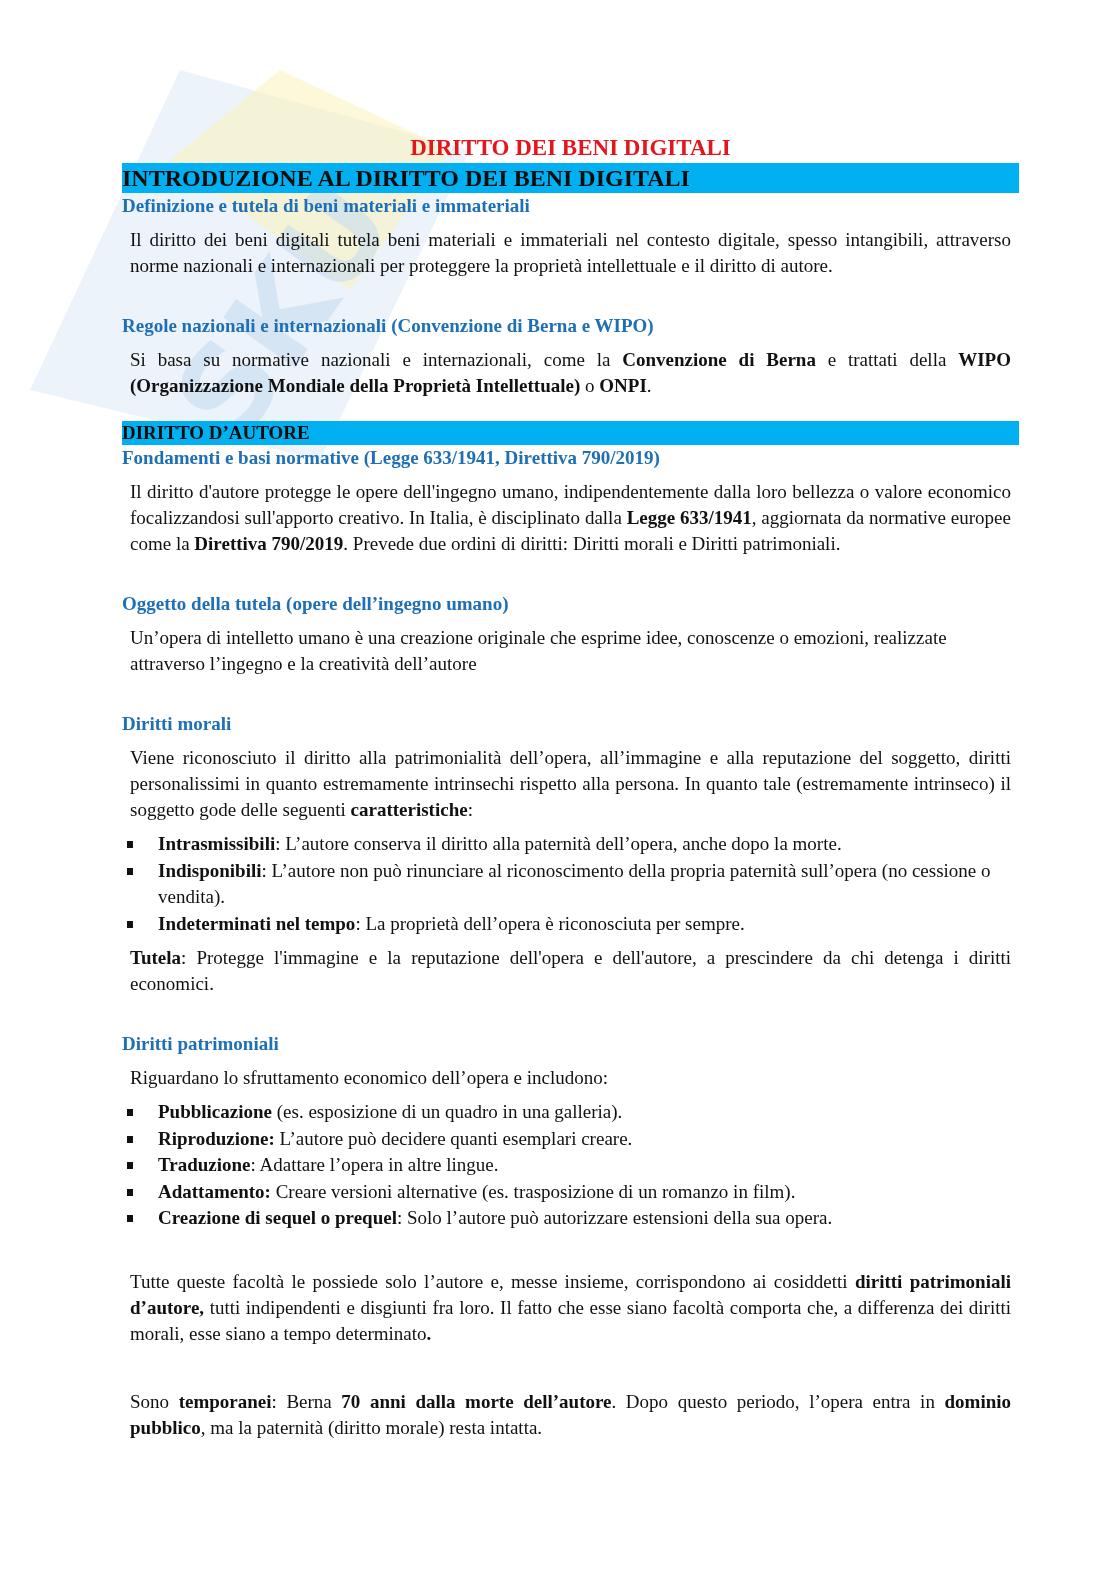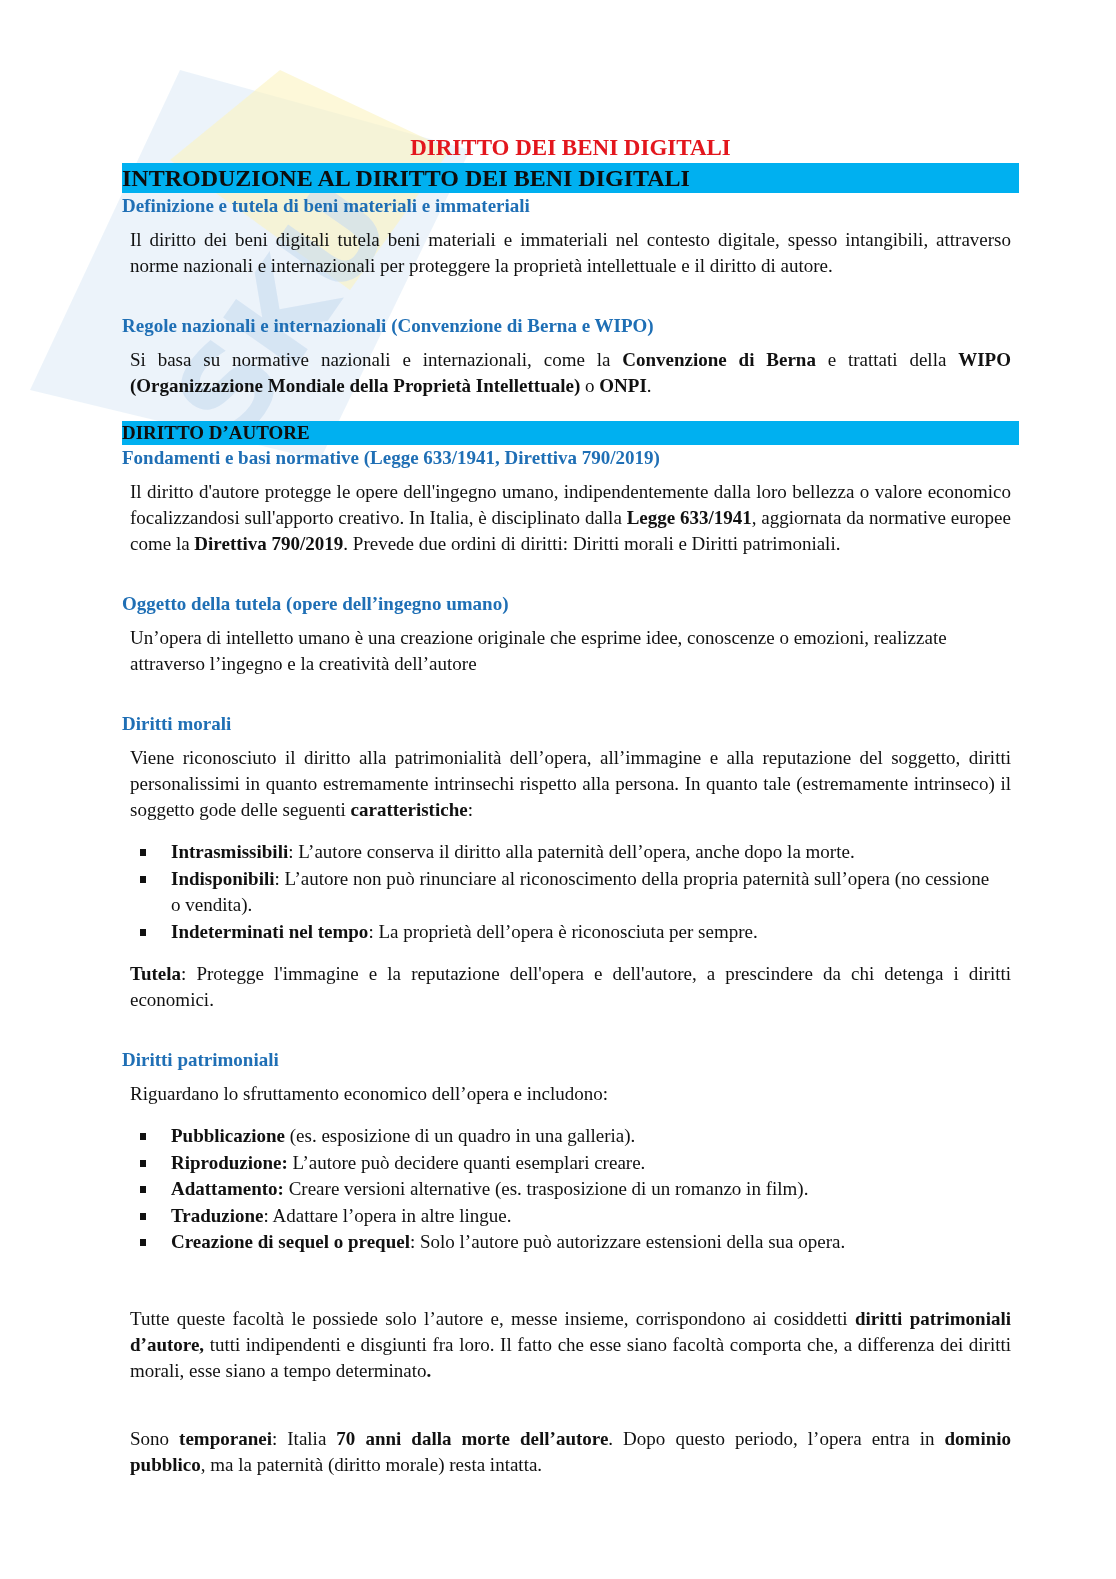--- a/index.html
+++ b/index.html
@@ -23,21 +23,21 @@
     background: #00b0f0; font-weight: bold; color: #0d0d0d;
     margin: 0;
   }
   .bar.big { font-size: 24px; line-height: 30px; padding: 0 16px 0 0; }
   .bar.small { font-size: 19px; line-height: 24px; }
   .sub {
     color: #1f6fb5; font-weight: bold; font-size: 19px; line-height: 26px; margin: 0;
   }
   p { margin: 8px; font-size: 19px; line-height: 26px; text-align: justify; }
   .gap { height: 26px; }
-  ul.sq { list-style: none; margin: 16px; padding: 0; }
+  ul.sq { list-style: none; margin: 3px; padding: 0; }
   ul.sq li {
     position: relative; padding-left: 33px; font-size: 19px; line-height: 26.5px;
   }
   ul.sq li .bullet {
     position: absolute; left: 2px; top: 10px; width: 6px; height: 7px; background: #111;
   }
   b { font-weight: bold; }
 </style>
 </head>
 <body>
@@ -79,25 +79,25 @@
     <li><span class="bullet"></span><b>Indeterminati nel tempo</b><span>: La proprietà dell’opera è riconosciuta per sempre.</span></li>
   </ul>
   <p><b>Tutela</b><span>: Protegge l'immagine e la reputazione dell'opera e dell'autore, a prescindere da chi detenga i diritti economici.</span></p>
   <div class="gap"></div>
 
   <h3 class="sub">Diritti patrimoniali</h3>
   <p>Riguardano lo sfruttamento economico dell’opera e includono:</p>
   <ul class="sq">
     <li><span class="bullet"></span><b>Pubblicazione</b><span> (es. esposizione di un quadro in una galleria).</span></li>
     <li><span class="bullet"></span><b>Riproduzione:</b><span> L’autore può decidere quanti esemplari creare.</span></li>
+    <li><span class="bullet"></span><b>Traduzione</b><span>: Adattare l’opera in altre lingue.</span></li>
     <li><span class="bullet"></span><b>Adattamento:</b><span> Creare versioni alternative (es. trasposizione di un romanzo in film).</span></li>
-    <li><span class="bullet"></span><b>Traduzione</b><span>: Adattare l’opera in altre lingue.</span></li>
     <li><span class="bullet"></span><b>Creazione di sequel o prequel</b><span>: Solo l’autore può autorizzare estensioni della sua opera.</span></li>
   </ul>
   <div class="gap"></div>
 
   <p><span>Tutte queste facoltà le possiede solo l’autore e, messe insieme, corrispondono ai cosiddetti </span><b>diritti patrimoniali d’autore,</b><span> tutti indipendenti e disgiunti fra loro. Il fatto che esse siano facoltà comporta che, a differenza dei diritti morali, esse siano a tempo determinato</span><b>.</b></p>
   <div class="gap"></div>
 
-  <p><span>Sono </span><b>temporanei</b><span>: Italia </span><b>70 anni dalla morte dell’autore</b><span>. Dopo questo periodo, l’opera entra in </span><b>dominio pubblico</b><span>, ma la paternità (diritto morale) resta intatta.</span></p>
+  <p><span>Sono </span><b>temporanei</b><span>: Berna </span><b>70 anni dalla morte dell’autore</b><span>. Dopo questo periodo, l’opera entra in </span><b>dominio pubblico</b><span>, ma la paternità (diritto morale) resta intatta.</span></p>
   <div class="gap"></div>
 
 </div>
 
 </body></html>

